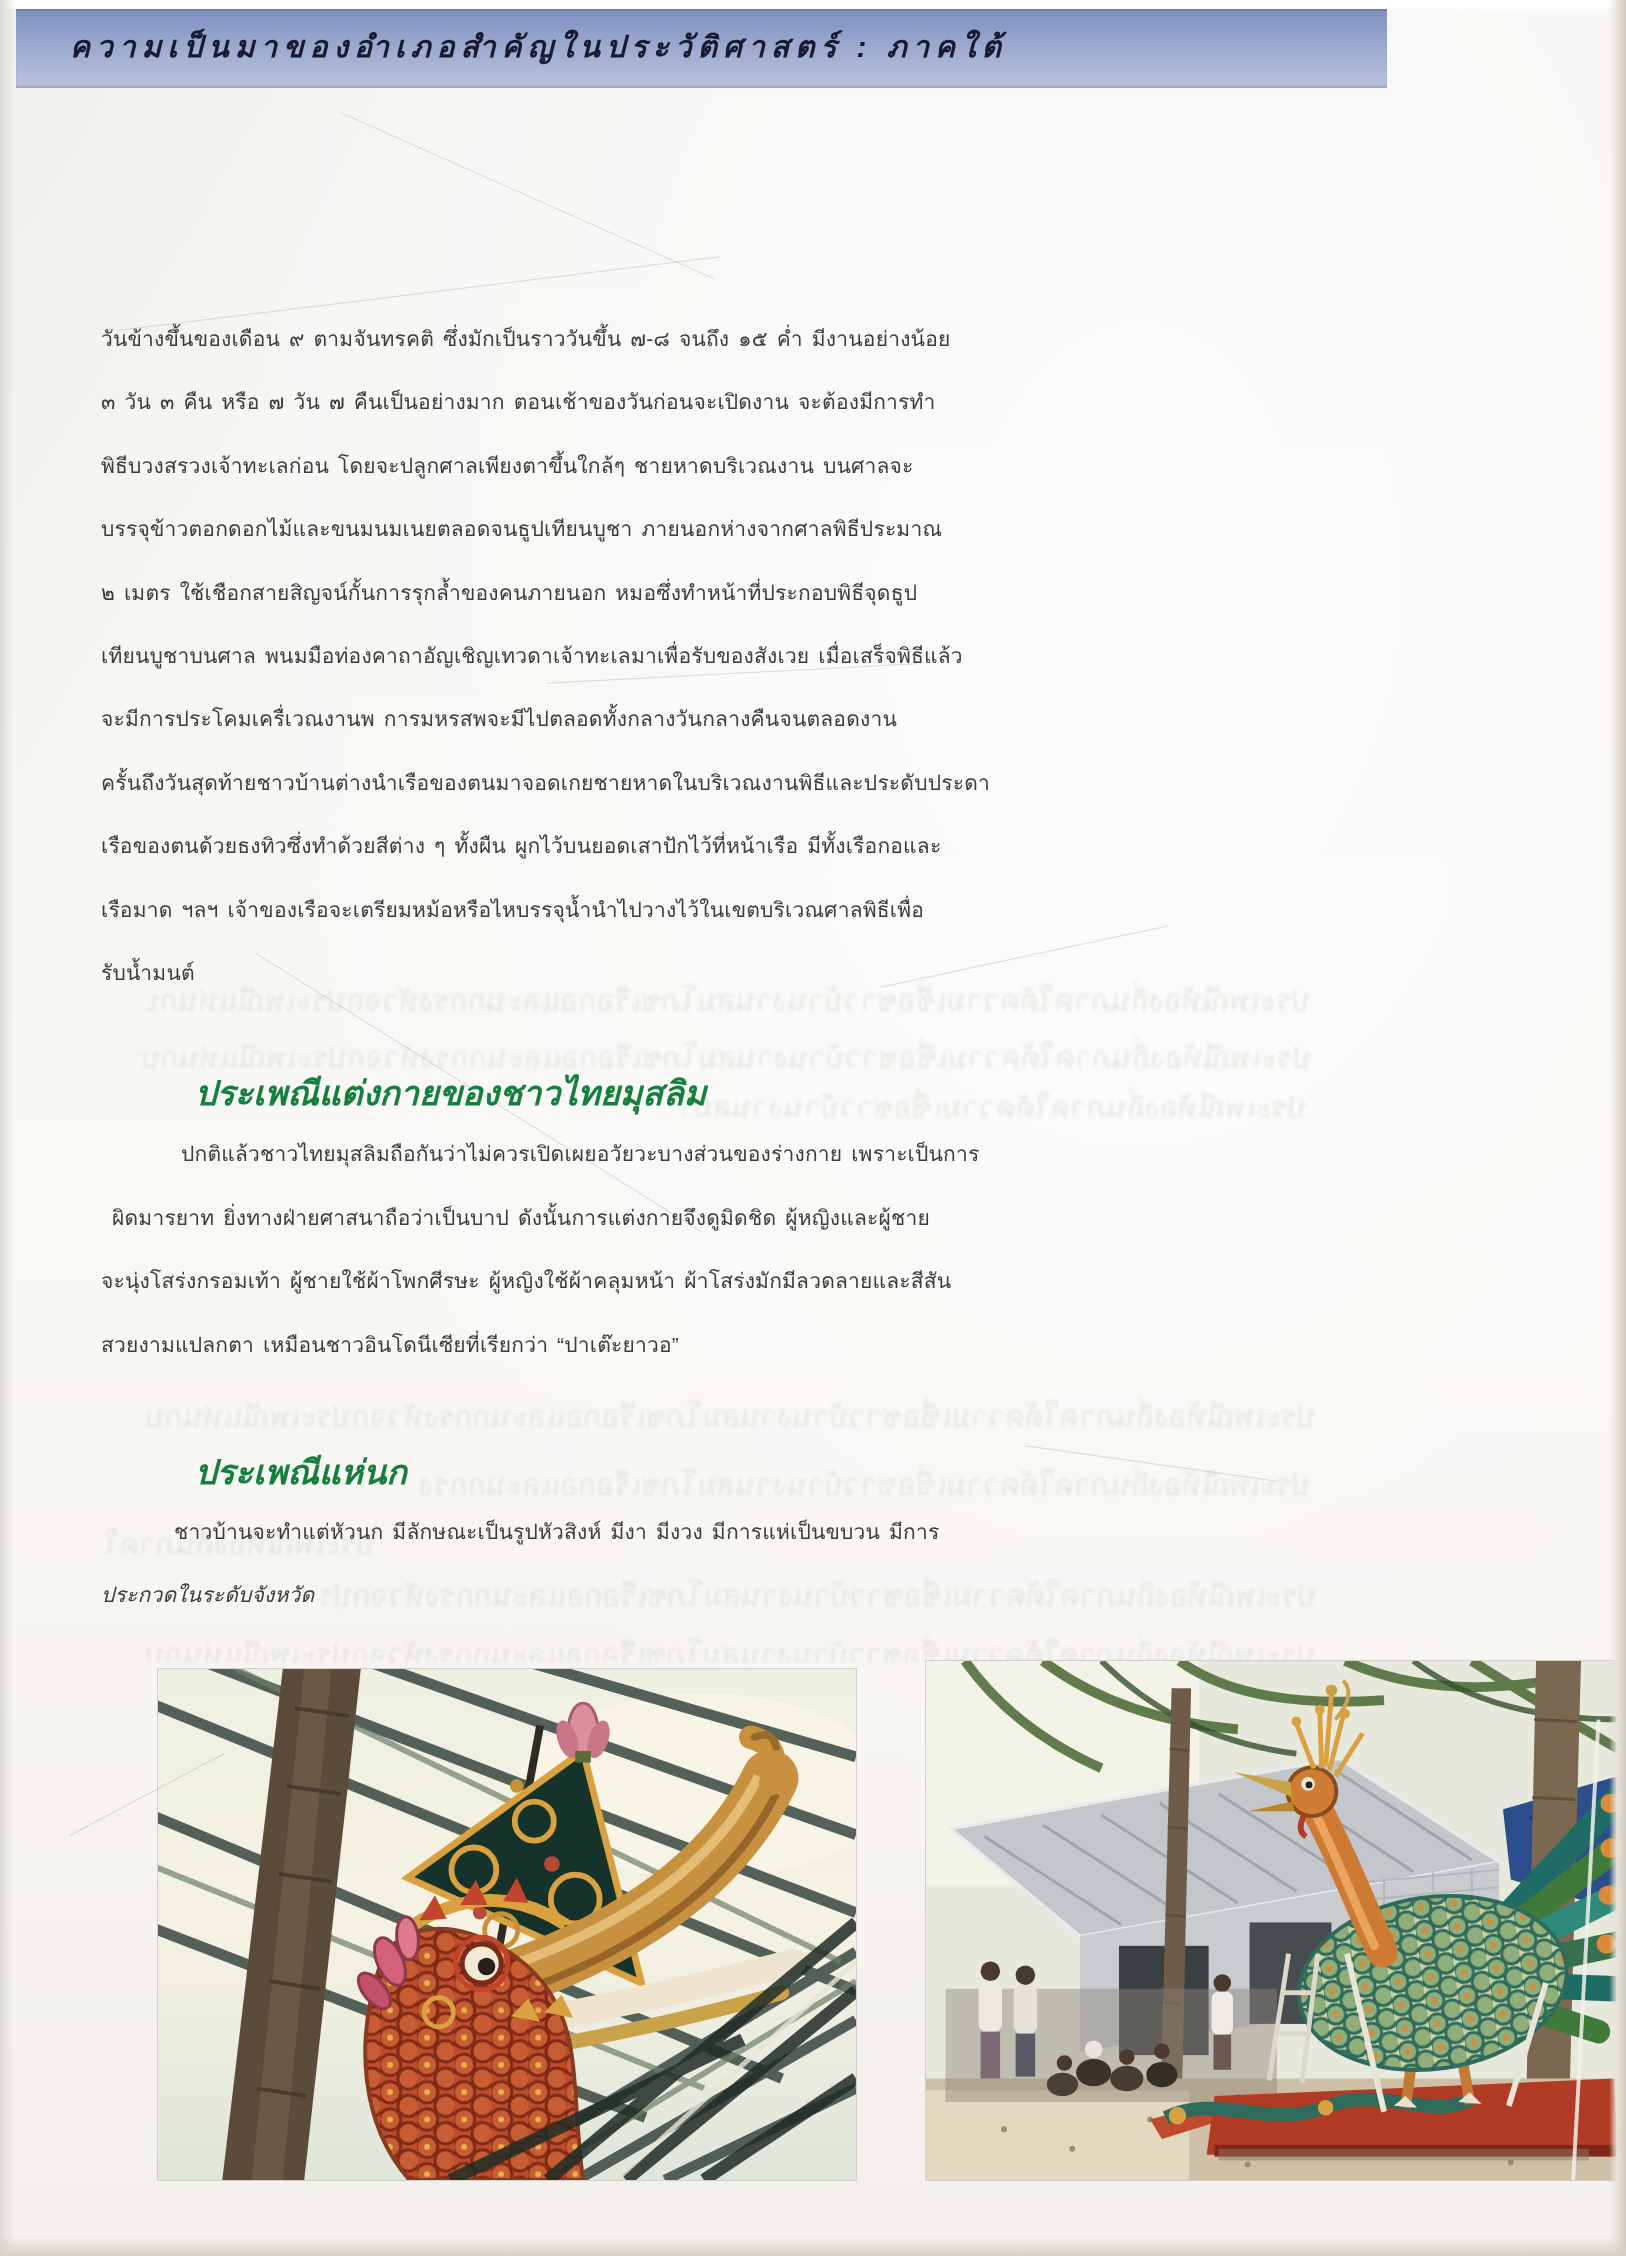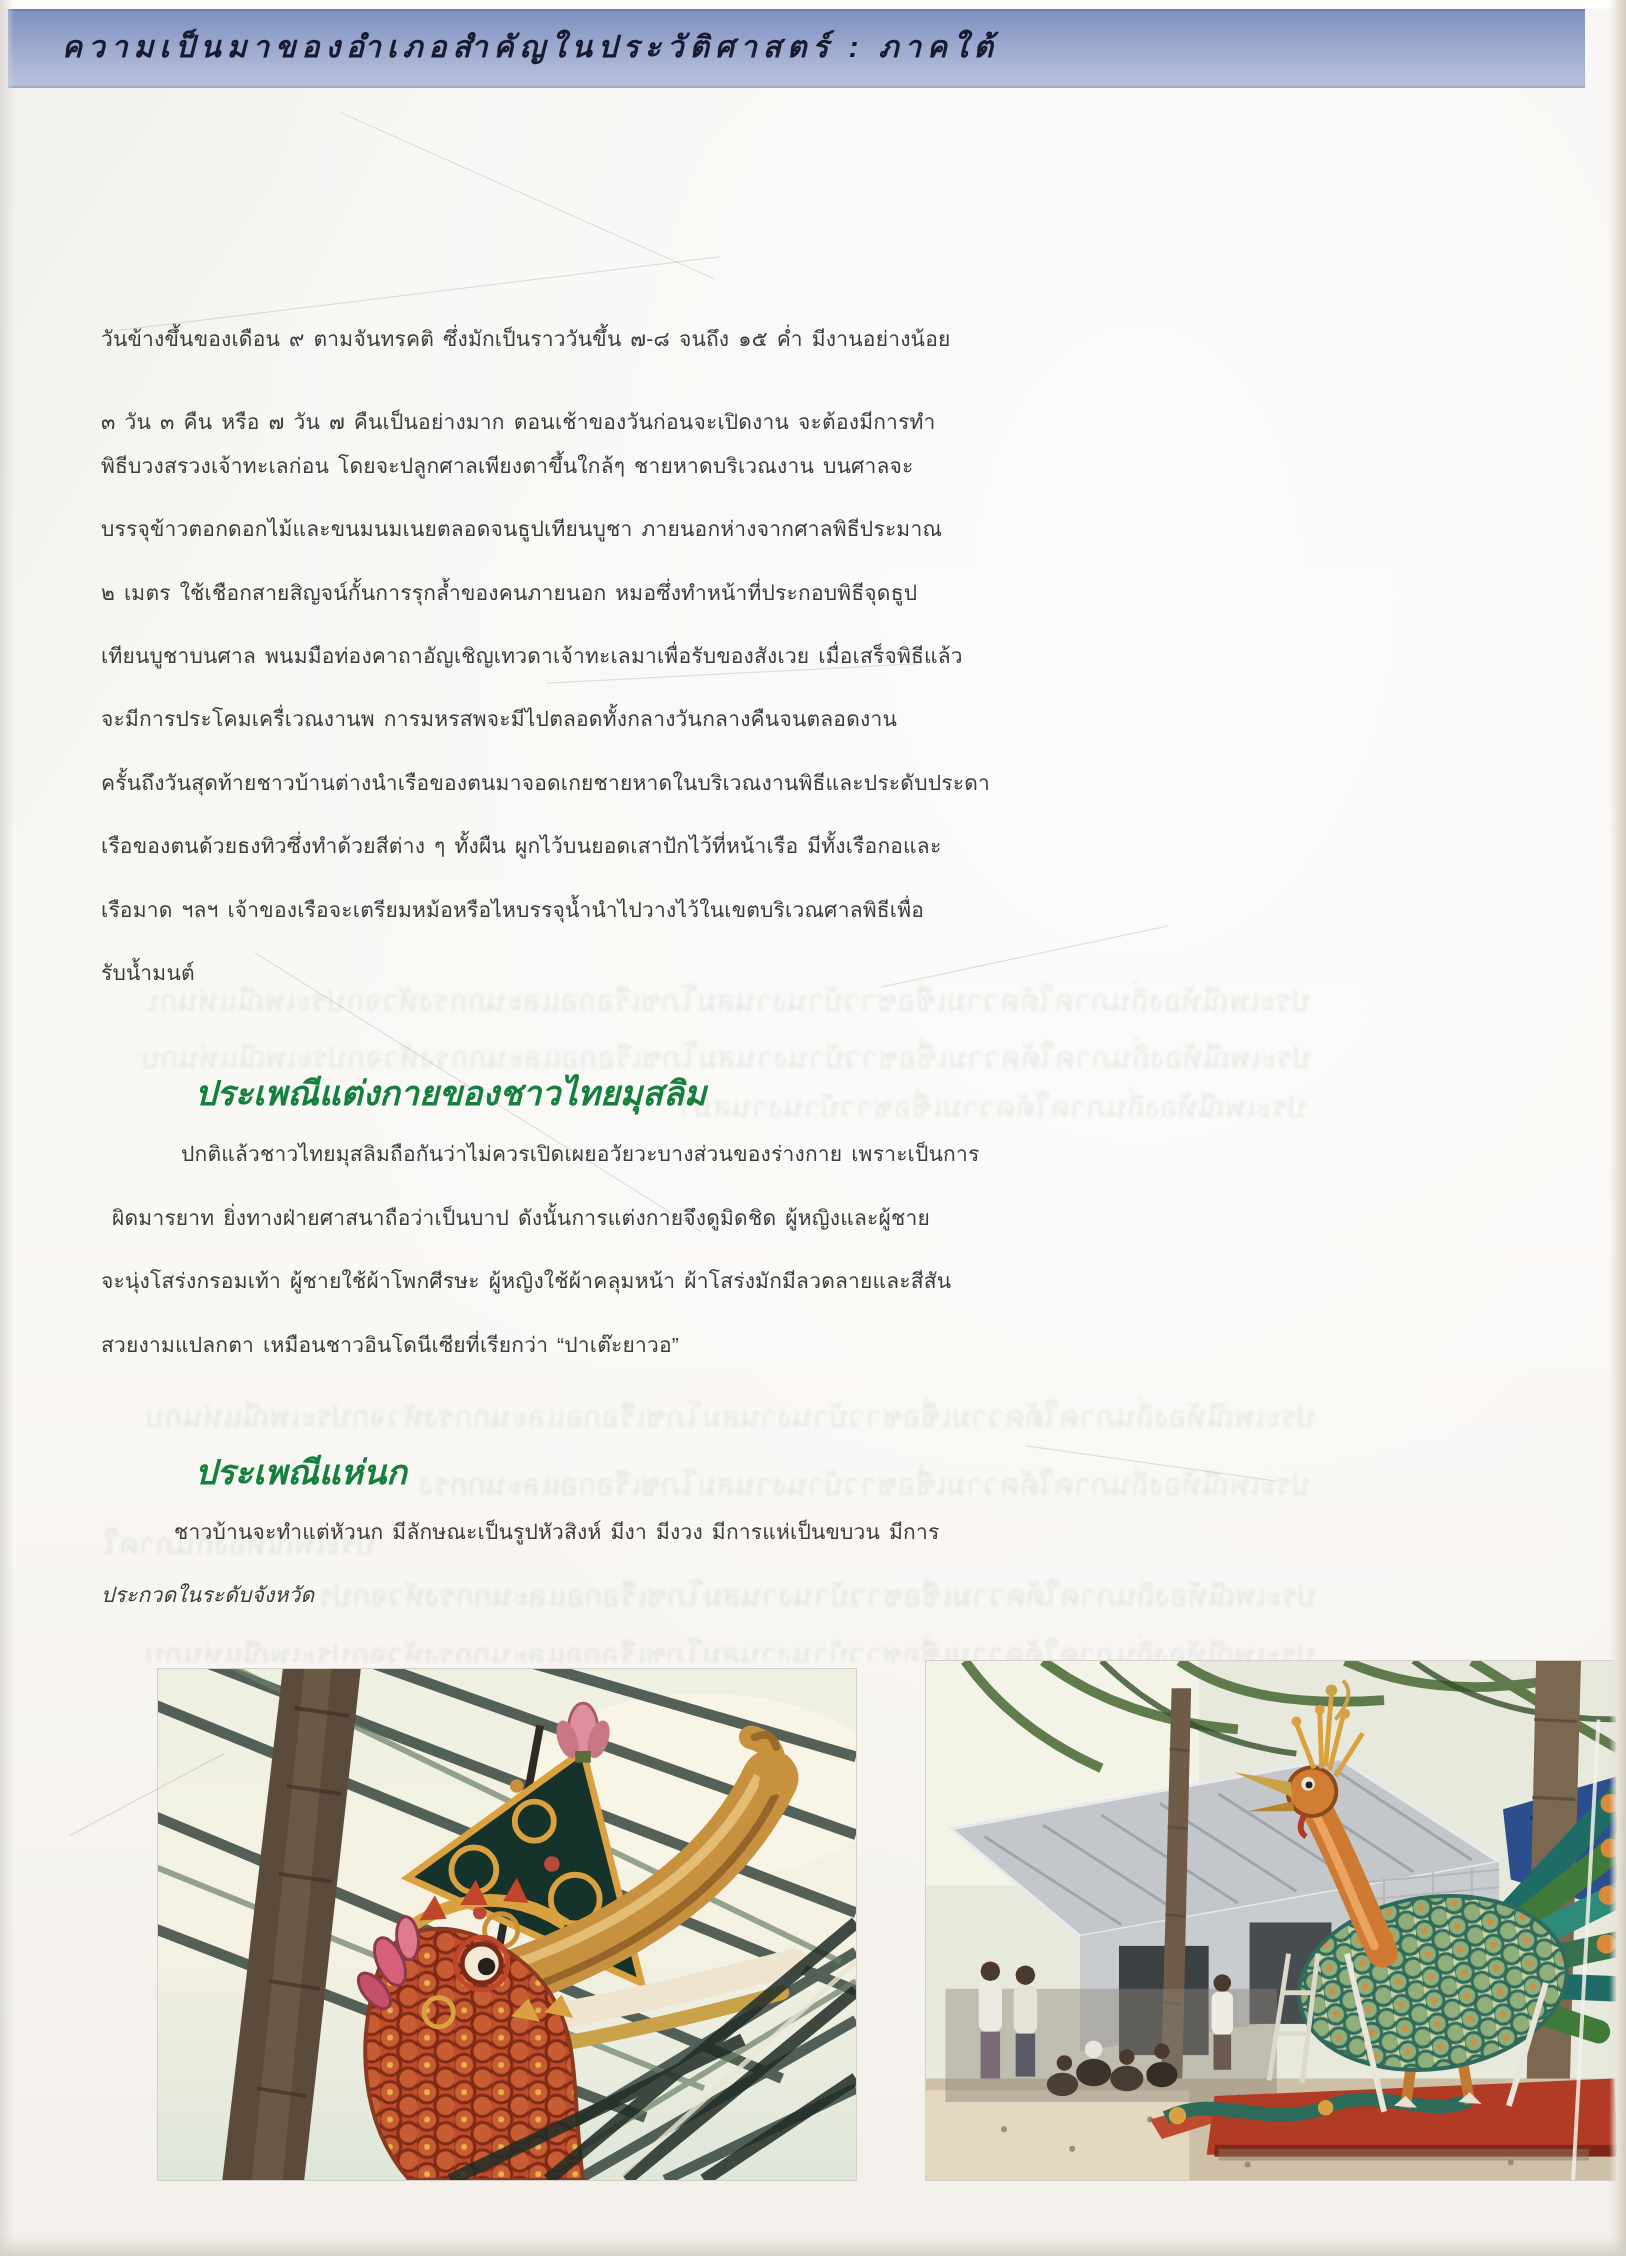--- a/index.html
+++ b/index.html
@@ -20,21 +20,21 @@
     background:linear-gradient(90deg,#dddbd8,rgba(250,248,245,0));}
   .edge-right{position:absolute;right:0;top:0;width:17.6px;height:100%;
     background:linear-gradient(270deg,#cfc8bd,#e9e4dc 55%,rgba(250,248,245,0));}
   .edge-bottom{position:absolute;left:0;bottom:0;width:100%;height:21.5px;
     background:linear-gradient(0deg,#d6d1c8,rgba(250,248,245,0));}
   .top-strip{position:absolute;left:0;top:0;width:100%;height:8.8px;background:#fdfdfc;}
   .scratch{position:absolute;height:1px;background:rgba(110,110,110,.22);pointer-events:none;}
 
   
   .header-band{
-    position:absolute;left:8px;top:8.8px;width:1577px;height:79px;
+    position:absolute;left:16px;top:8.8px;width:1371px;height:79px;
     background:linear-gradient(180deg,#7d8fbe 0%, #96a4cc 38%, #aeb9d6 78%, #b9c2da 100%);
     box-shadow:inset 0 2px 0 #6d7fae, inset 0 -2px 2px #9aa6c8;
   }
   .header-title{
     position:absolute;left:54px;top:50%;transform:translateY(-54%);
     font-size:30px;font-weight:bold;font-style:italic;
     letter-spacing:5.9px;color:#181a30;white-space:nowrap;
   }
 
   
@@ -76,21 +76,21 @@
 <div class="bleed" style="left:146px;top:977px;width:1165px;height:35px;">ประเพณีท้องถิ่นภาคใต้ความเชื่อชาวบ้านงานสมโภชเรือกอและนกกรงหัวจุกประเพณีแห่นกบุหรงซีงอจังหวัดชายแดน</div>
 <div class="bleed" style="left:137px;top:1034px;width:1175px;height:35px;">ประเพณีท้องถิ่นภาคใต้ความเชื่อชาวบ้านงานสมโภชเรือกอและนกกรงหัวจุกประเพณีแห่นกบุหรงซีงอจังหวัดชายแดน</div>
 <div class="bleed" style="left:683px;top:1084px;width:624px;height:33px;">ประเพณีท้องถิ่นภาคใต้ความเชื่อชาวบ้านงานสมโภชเรือกอและนกกรงหัวจุกประเพณีแห่นกบุหรงซีงอจังหวัดชายแดน</div>
 <div class="bleed" style="left:146px;top:1393px;width:1170px;height:35px;">ประเพณีท้องถิ่นภาคใต้ความเชื่อชาวบ้านงานสมโภชเรือกอและนกกรงหัวจุกประเพณีแห่นกบุหรงซีงอจังหวัดชายแดน</div>
 <div class="bleed" style="left:419px;top:1461px;width:892px;height:35px;">ประเพณีท้องถิ่นภาคใต้ความเชื่อชาวบ้านงานสมโภชเรือกอและนกกรงหัวจุกประเพณีแห่นกบุหรงซีงอจังหวัดชายแดน</div>
 <div class="bleed" style="left:103px;top:1521px;width:273px;height:33px;">ประเพณีท้องถิ่นภาคใต้ความเชื่อชาวบ้านงานสมโภชเรือกอและนกกรงหัวจุกประเพณีแห่นกบุหรงซีงอจังหวัดชายแดน</div>
 <div class="bleed" style="left:322px;top:1572px;width:995px;height:35px;">ประเพณีท้องถิ่นภาคใต้ความเชื่อชาวบ้านงานสมโภชเรือกอและนกกรงหัวจุกประเพณีแห่นกบุหรงซีงอจังหวัดชายแดน</div>
 <div class="bleed" style="left:146px;top:1631px;width:1170px;height:31px;">ประเพณีท้องถิ่นภาคใต้ความเชื่อชาวบ้านงานสมโภชเรือกอและนกกรงหัวจุกประเพณีแห่นกบุหรงซีงอจังหวัดชายแดน</div>
 
 <div class="bl" style="top:314px;">วันข้างขึ้นของเดือน ๙ ตามจันทรคติ  ซึ่งมักเป็นราววันขึ้น ๗-๘ จนถึง ๑๕ ค่ำ มีงานอย่างน้อย</div>
-<div class="bl" style="top:377px;margin-top:20px;">๓ วัน ๓ คืน หรือ ๗ วัน ๗ คืนเป็นอย่างมาก ตอนเช้าของวันก่อนจะเปิดงาน จะต้องมีการทำ</div>
+<div class="bl" style="top:377px;">๓ วัน ๓ คืน หรือ ๗ วัน ๗ คืนเป็นอย่างมาก ตอนเช้าของวันก่อนจะเปิดงาน จะต้องมีการทำ</div>
 <div class="bl" style="top:441px;">พิธีบวงสรวงเจ้าทะเลก่อน โดยจะปลูกศาลเพียงตาขึ้นใกล้ๆ ชายหาดบริเวณงาน บนศาลจะ</div>
 <div class="bl" style="top:504px;">บรรจุข้าวตอกดอกไม้และขนมนมเนยตลอดจนธูปเทียนบูชา ภายนอกห่างจากศาลพิธีประมาณ</div>
 <div class="bl" style="top:568px;">๒ เมตร ใช้เชือกสายสิญจน์กั้นการรุกล้ำของคนภายนอก หมอซึ่งทำหน้าที่ประกอบพิธีจุดธูป</div>
 <div class="bl" style="top:631px;">เทียนบูชาบนศาล พนมมือท่องคาถาอัญเชิญเทวดาเจ้าทะเลมาเพื่อรับของสังเวย เมื่อเสร็จพิธีแล้ว</div>
 <div class="bl" style="top:694px;">จะมีการประโคมเครื่เวณงานพ  การมหรสพจะมีไปตลอดทั้งกลางวันกลางคืนจนตลอดงาน</div>
 <div class="bl" style="top:758px;">ครั้นถึงวันสุดท้ายชาวบ้านต่างนำเรือของตนมาจอดเกยชายหาดในบริเวณงานพิธีและประดับประดา</div>
 <div class="bl" style="top:821px;">เรือของตนด้วยธงทิวซึ่งทำด้วยสีต่าง ๆ ทั้งผืน ผูกไว้บนยอดเสาปักไว้ที่หน้าเรือ มีทั้งเรือกอและ</div>
 <div class="bl" style="top:885px;">เรือมาด ฯลฯ เจ้าของเรือจะเตรียมหม้อหรือไหบรรจุน้ำนำไปวางไว้ในเขตบริเวณศาลพิธีเพื่อ</div>
 <div class="bl" style="top:948px;">รับน้ำมนต์</div>
 

